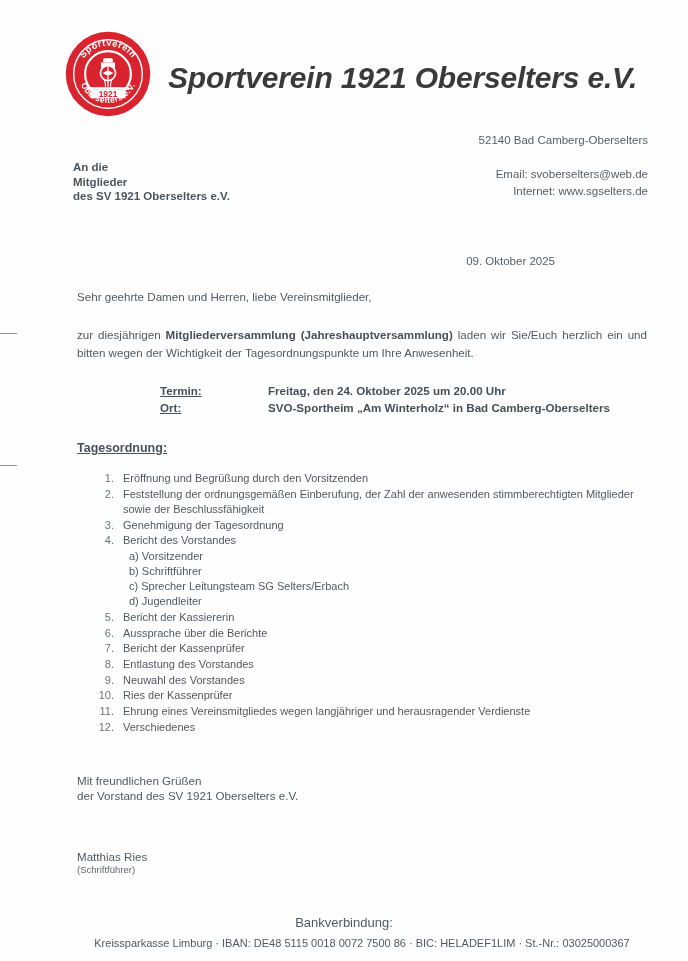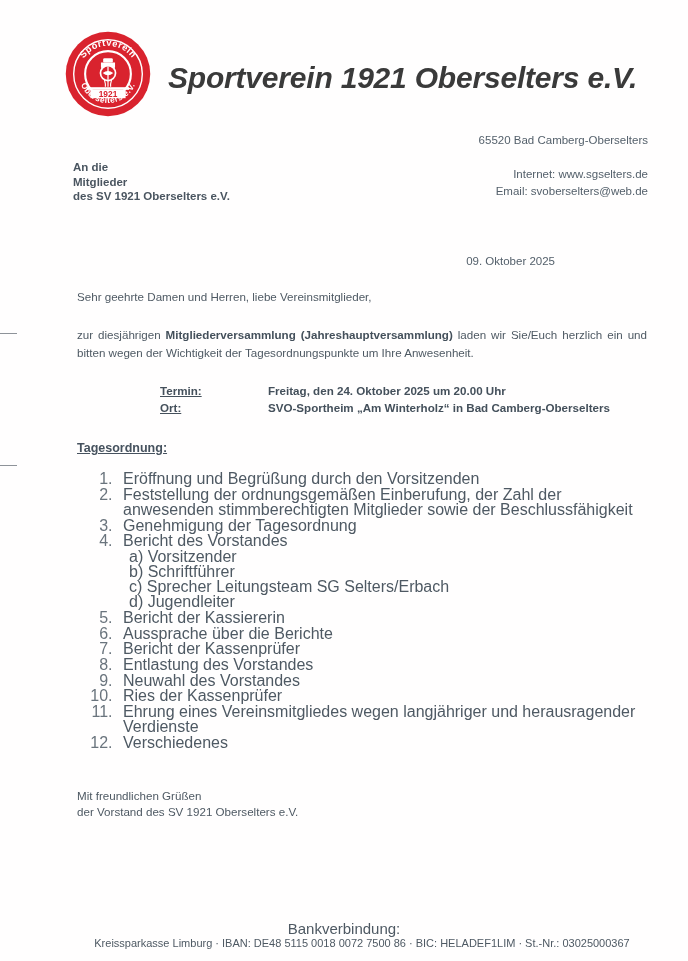--- a/index.html
+++ b/index.html
@@ -151,21 +151,21 @@
     font-size: 12.5px;
     font-weight: bold;
     text-decoration: underline;
     color: #46525e;
     margin: 0 0 16px 0;
   }
 
   ol.agenda {
     margin: 0 0 17px 18px;
     padding: 0 0 0 22px;
-    font-size: 16px;
+    font-size: 11px;
     line-height: 15.2px;
     color: #4e5963;
     list-style-position: outside;
   }
   ol.agenda > li {
     margin: 0 0 0.5px 0;
     padding-left: 6px;
   }
   ol.agenda > li::marker { color: #6a747d; }
 
@@ -200,21 +200,22 @@
   
   .footer {
     position: absolute;
     left: 0;
     right: 0;
     bottom: 12px;
     text-align: center;
     color: #4e5963;
   }
   .footer .fheading {
-    font-size: 15px;
+    font-size: 13px;
+    margin-bottom: 7px;
   }
   .footer .fline {
     font-size: 11px;
     padding-left: 36px;
   }
 </style>
 </head>
 <body>
 
 <div class="page">
@@ -254,23 +255,23 @@
         <rect x="26" y="65" width="48" height="3" fill="#ffffff"></rect>
         <rect x="30" y="68" width="40" height="9.5" fill="#ffffff"></rect>
         <text x="50" y="76" font-family="'Liberation Sans', sans-serif" font-size="9.5" font-weight="bold" fill="#d9232e" text-anchor="middle">1921</text>
       </svg>
     </div>
 
     <div class="org-title">Sportverein 1921 Oberselters e.V.</div>
   </div>
 
   <div class="address-block">
-    <div class="city">65520 Bad Camberg-Oberselters</div>
+    <div class="city">52140 Bad Camberg-Oberselters</div>
+    <div>Email: svoberselters@web.de</div>
     <div>Internet: www.sgselters.de</div>
-    <div>Email: svoberselters@web.de</div>
   </div>
 
   <div class="recipient">
     <div>An die</div>
     <div>Mitglieder</div>
     <div>des SV 1921 Oberselters e.V.</div>
   </div>
 
   <div class="doc-date">09. Oktober 2025</div>
 
@@ -314,20 +315,24 @@
         <li><span>Ries der Kassenprüfer</span></li>
         <li><span>Ehrung eines Vereinsmitgliedes wegen langjähriger und herausragender Verdienste</span></li>
         <li><span>Verschiedenes</span></li>
       </ol>
 
     <div class="closing">
       <div>Mit freundlichen Grüßen</div>
       <div>der Vorstand des SV 1921 Oberselters e.V.</div>
     </div>
 
+    <div class="signature">
+      <div>Matthias Ries</div>
+      <div class="role">(Schriftführer)</div>
+    </div>
   </div>
 
   <div class="footer">
     <div class="fheading">Bankverbindung:</div>
     <div class="fline">Kreissparkasse Limburg · IBAN: DE48 5115 0018 0072 7500 86 · BIC: HELADEF1LIM · St.-Nr.: 03025000367</div>
   </div>
 
 </div>
 
 </body></html>

